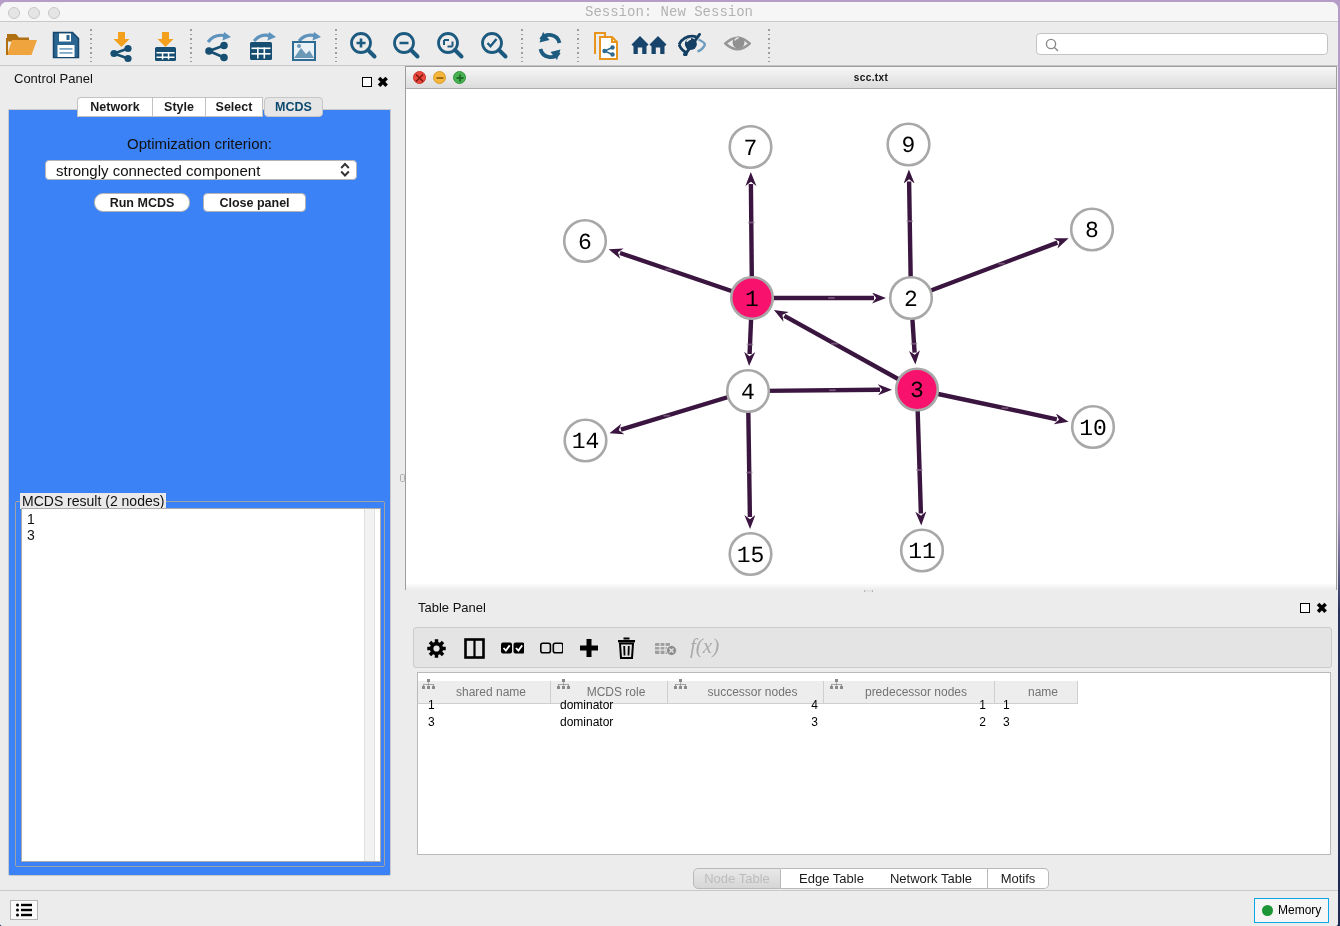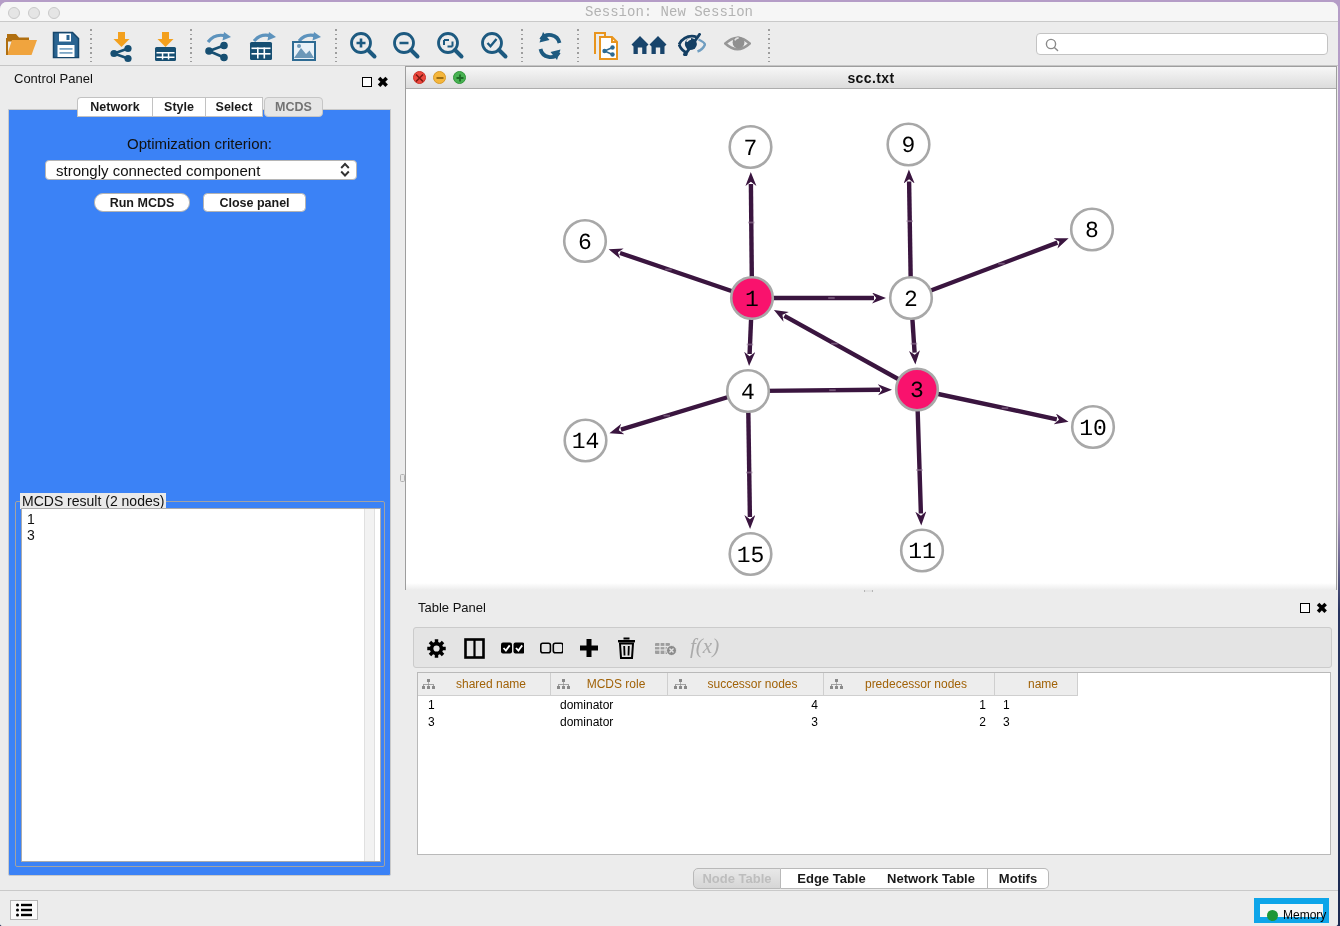--- a/index.html
+++ b/index.html
@@ -48,34 +48,34 @@
   background:#f2f2f2; border-left:1px solid #e0e0e0; border-right:1px solid #e0e0e0; }
 
 .netwin { position:absolute; left:405px; top:64px; width:932px; height:524px;
   border:1px solid #9e9e9e; border-bottom:none; background:#fff; }
 .netwin .fade { position:absolute; left:0; bottom:0; width:100%; height:7px;
   background:linear-gradient(180deg,rgba(236,236,236,0),#ececec); }
 .nettb { position:absolute; left:0; top:0; width:100%; height:22px;
   background:linear-gradient(180deg,#f7f7f7,#dcdcdc); border-bottom:1px solid #adadad; }
 .nettl { position:absolute; top:4px; width:13px; height:13px; border-radius:50%; }
 .nettitle { position:absolute; left:0; top:0; width:100%; height:22px; line-height:22px;
-  text-align:center; font-size:14px; font-weight:bold; letter-spacing:0.4px; color:#111; }
+  text-align:center; font-size:10px; font-weight:bold; letter-spacing:0.4px; color:#111; }
 
 .tpanel { position:absolute; left:406px; top:590px; width:932px; height:297px; background:#ececec; }
 .ttoolbar { position:absolute; left:7px; top:35px; width:919px; height:41px; background:#e4e4e4;
   border:1px solid #cbcbcb; border-radius:3px; }
 .ttable { position:absolute; left:11px; top:80px; width:914px; height:183px; background:#fff;
   border:1px solid #b9b9b9; }
-.thead { position:absolute; left:0; top:0; height:23px; background:#ededed;
+.thead { position:absolute; left:0; top:8px; height:23px; background:#ededed;
   border-bottom:1px solid #cfcfcf; border-right:1px solid #cfcfcf;
-  font-size:12px; color:#a16207; text-align:center; line-height:22px; }
+  font-size:12px; color:#737373; text-align:center; line-height:22px; }
 .trowcell { position:absolute; font-size:12px; color:#000; height:16px; line-height:16px; }
 
 .seg { position:absolute; top:276px; height:21px; background:#fff; border:1px solid #b9b9b9;
-  font-size:13px; font-weight:bold; color:#1a1a1a; text-align:center; line-height:19px; }
+  font-size:13px; font-weight:normal; color:#1a1a1a; text-align:center; line-height:19px; }
 .hico { }
 .thead { line-height:23px; padding-left:14px; }
 
 .statusbar { position:absolute; left:0; top:888px; width:100%; height:36px; background:#ececec;
   border-top:1px solid #c9c9c9; }
 </style>
 </head>
 <body>
 <div class="win">
 
@@ -229,21 +229,21 @@
     </div>
   </div>
 
   <div class="cpanel">
     <div class="phead" style="position:absolute;left:14px;top:5px;">Control Panel</div>
     <div class="float-ic" style="left:362px;top:10.5px;"></div>
     <div class="close-x" style="left:377px;top:11px;">✖</div>
     <div class="tab" style="left:77px;width:75px;border-right:none;border-radius:4px 0 0 0;">Network</div>
     <div class="tab" style="left:152px;width:53px;border-right:none;">Style</div>
     <div class="tab" style="left:205px;width:58px;">Select</div>
-    <div class="tab" style="left:264px;width:59px;background:#e6e6e6;color:#737373;border-radius:4px;border-color:#c6c6c6;">MCDS</div>
+    <div class="tab" style="left:264px;width:59px;background:#e6e6e6;color:#0c4a6e;border-radius:4px;border-color:#c6c6c6;">MCDS</div>
     <div class="cp-inner">
       <div style="position:absolute;left:0;top:25px;width:100%;text-align:center;font-size:15px;color:#111;">Optimization criterion:</div>
       <div class="selectbox">strongly connected component
         <svg width="12" height="16" viewBox="0 0 12 16" style="position:absolute;right:5px;top:1.5px;">
           <path d="M2.2 6 L6 2 L9.8 6" fill="none" stroke="#333" stroke-width="1.9"></path>
           <path d="M2.2 9.5 L6 13.5 L9.8 9.5" fill="none" stroke="#333" stroke-width="1.9"></path>
         </svg>
       </div>
       <div class="btn" style="left:85px;width:96px;border-radius:9px;">Run MCDS</div>
       <div class="btn" style="left:194px;width:103px;">Close panel</div>
@@ -455,18 +455,18 @@
     <div class="abs" style="left:10px;top:9px;width:28px;height:20px;background:#fafafa;border:1px solid #b4b4b4;">
       <svg width="16" height="14" viewBox="0 0 16 14" style="position:absolute;left:5px;top:2px;">
         <circle cx="1.5" cy="2" r="1.5" fill="#000"></circle>
           <rect x="5" y="0.8" width="11" height="2.4" fill="#000"></rect>
         <circle cx="1.5" cy="7" r="1.5" fill="#000"></circle>
           <rect x="5" y="5.8" width="11" height="2.4" fill="#000"></rect>
         <circle cx="1.5" cy="12" r="1.5" fill="#000"></circle>
           <rect x="5" y="10.8" width="11" height="2.4" fill="#000"></rect>
       </svg>
     </div>
-    <div class="abs" style="left:1254px;top:7px;width:75px;height:25px;background:#f6f6f6;border:6px solid #0ea5e9;">
+    <div class="abs" style="left:1254px;top:7px;width:75px;height:25px;background:#f6f6f6;border:1px solid #0ea5e9;">
       <div style="position:absolute;left:7px;top:6px;width:11px;height:11px;border-radius:50%;background:#1d9636;"></div>
       <div style="position:absolute;left:23px;top:0;height:23px;line-height:23px;font-size:12px;color:#000;">Memory</div>
     </div>
   </div>
 </div>
 
 </body></html>

